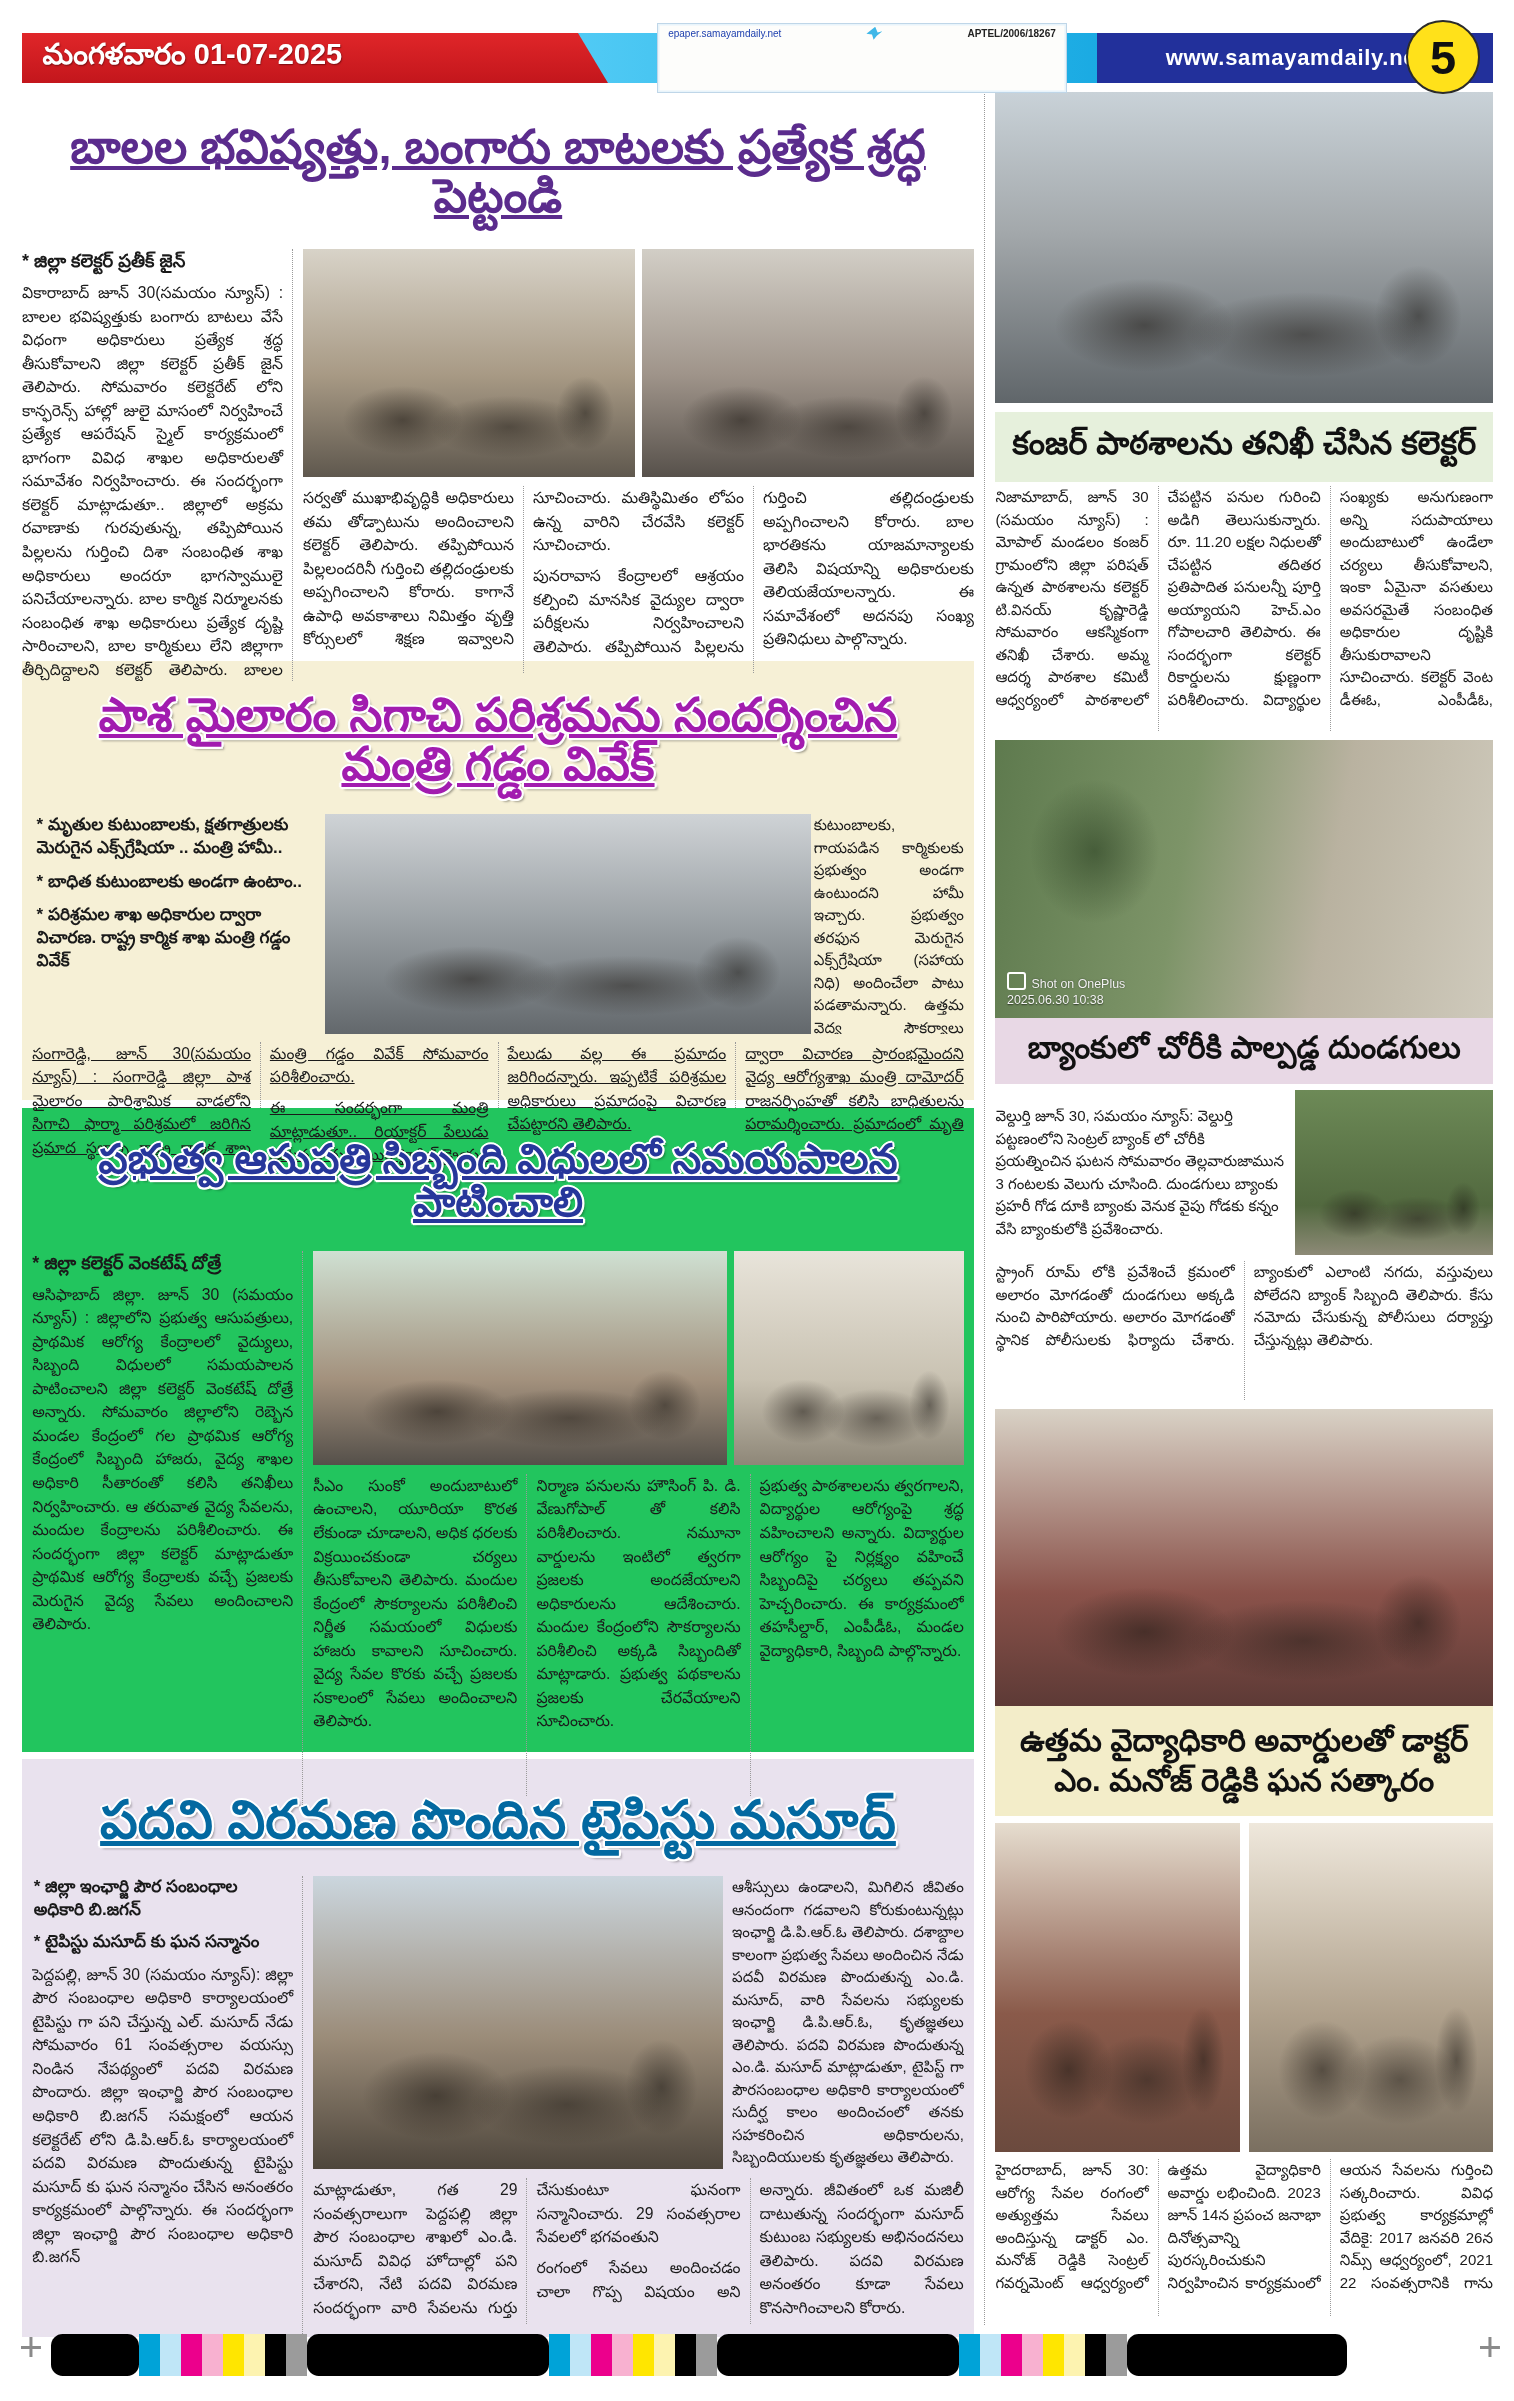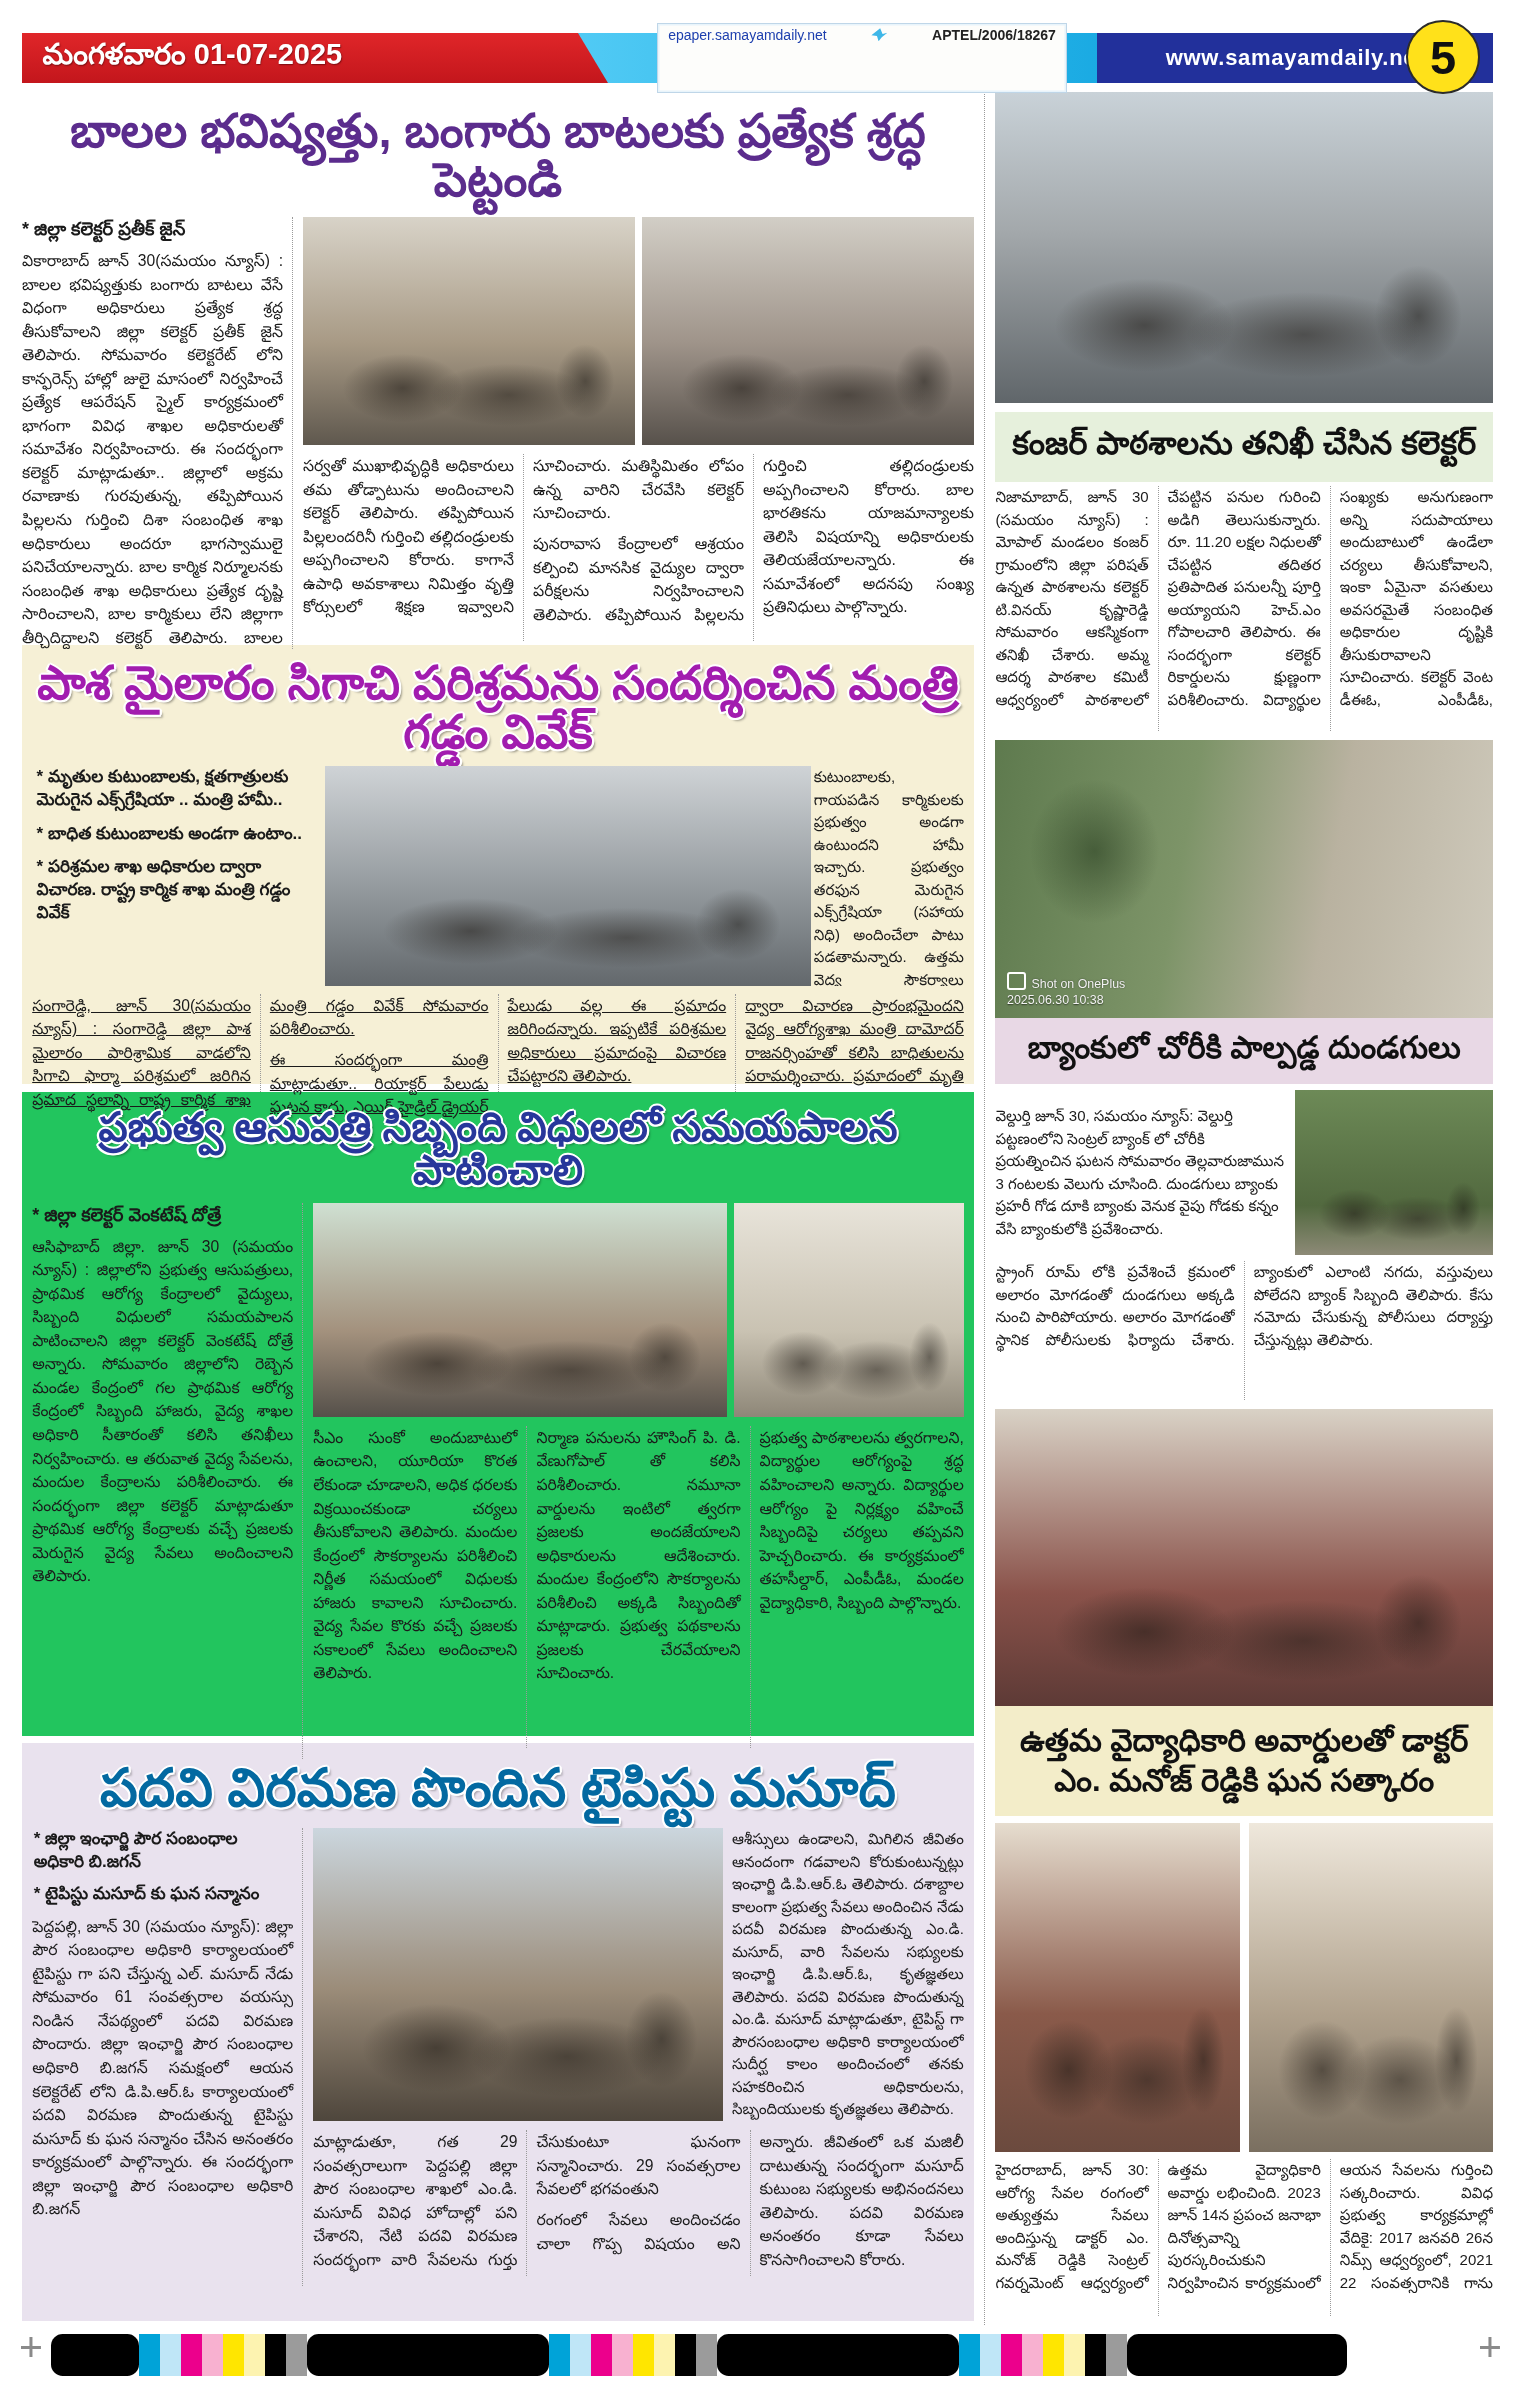--- a/index.html
+++ b/index.html
@@ -11,35 +11,35 @@
           clip-path:polygon(0 0,556px 0,586px 100%,0 100%);display:flex;align-items:center;}
   .mh-date{color:#fff;font-size:29px;font-weight:700;padding-left:20.5px;text-shadow:0.7px 0.7px 1.5px #7a0d10;}
   .mh-cyan{position:absolute;left:512px;top:0;width:586px;height:50px;
            background:linear-gradient(90deg,#55cdf6,#18a9e2);}
   .mh-navy{position:absolute;left:1075px;top:0;width:396px;height:50px;background:#22309b;
            display:flex;align-items:center;justify-content:center;}
   .mh-site{color:#fff;font-size:22px;font-weight:700;letter-spacing:0.7px;}
   .logo-box{position:absolute;left:635px;top:-10.2px;width:410px;height:70px;background:#fdfdfb;
             border:1.5px solid #bfd6e8;box-shadow:0 0 0 1.5px #e8f4fb inset;z-index:3;
             display:flex;flex-direction:column;justify-content:flex-start;padding:2.9px 10.2px 0 10.2px;box-sizing:border-box;}
-  .logo-top{display:flex;justify-content:space-between;align-items:center;font-size:14px;color:#1d3fae;}
+  .logo-top{display:flex;justify-content:space-between;align-items:center;font-size:10px;color:#1d3fae;}
   .logo-reg{color:#222;font-weight:700;}
   .bird{width:16px;height:13px;background:#3fb7e8;clip-path:polygon(0 55%,55% 0,70% 45%,100% 35%,65% 70%,45% 100%,35% 60%);}
   .logo-main{font-size:41px;line-height:42px;font-weight:800;color:#1b2a7c;text-align:center;
              text-shadow:1.5px 1.5px 0 #c6d6ef;}
   .page-badge{position:absolute;right:13px;top:-13px;width:70px;height:70px;border-radius:50%;
               background:#ffe11a;border:2.9px solid #2b2b2b;display:flex;align-items:center;justify-content:center;z-index:4;}
   .page-badge span{font-size:47px;font-weight:800;color:#111;}
   
   .main{position:absolute;left:22px;top:92px;width:1471px;height:2233px;display:flex;}
   .left-main{width:952px;flex:0 0 auto;}
   .rail-divider{flex:0 0 10.2px;border-right:1.5px dotted #9a9a9a;margin-right:10.2px;}
   .rail{flex:1 1 auto;min-width:0;}
   article{box-sizing:border-box;}
-  .hl{margin:1px;text-align:center;font-weight:800;}
+  .hl{margin:17px;text-align:center;font-weight:800;text-decoration:underline;}
   .body,.cols p{font-size:15.7px;line-height:1.5;text-align:justify;margin:0 0 7.3px 0;}
   .byline{font-size:18px;font-weight:700;margin:0 0 7.3px 0;line-height:1.35;}
   .cols{column-gap:19px;column-rule:1.5px dotted #9a9a9a;overflow:hidden;}
   .cols3{column-count:3;}
   .cols4{column-count:4;text-decoration:underline;}
   .cols2{column-count:2;}
   .photo{position:relative;background:linear-gradient(135deg,#b9ab97,#8d8274 60%,#6f665c);overflow:hidden;}
   .photo::after{content:"";position:absolute;inset:0;
      background:radial-gradient(closest-side at 30% 75%,rgba(30,25,20,.55),transparent 60%),
                 radial-gradient(closest-side at 62% 78%,rgba(35,30,25,.5),transparent 62%),

